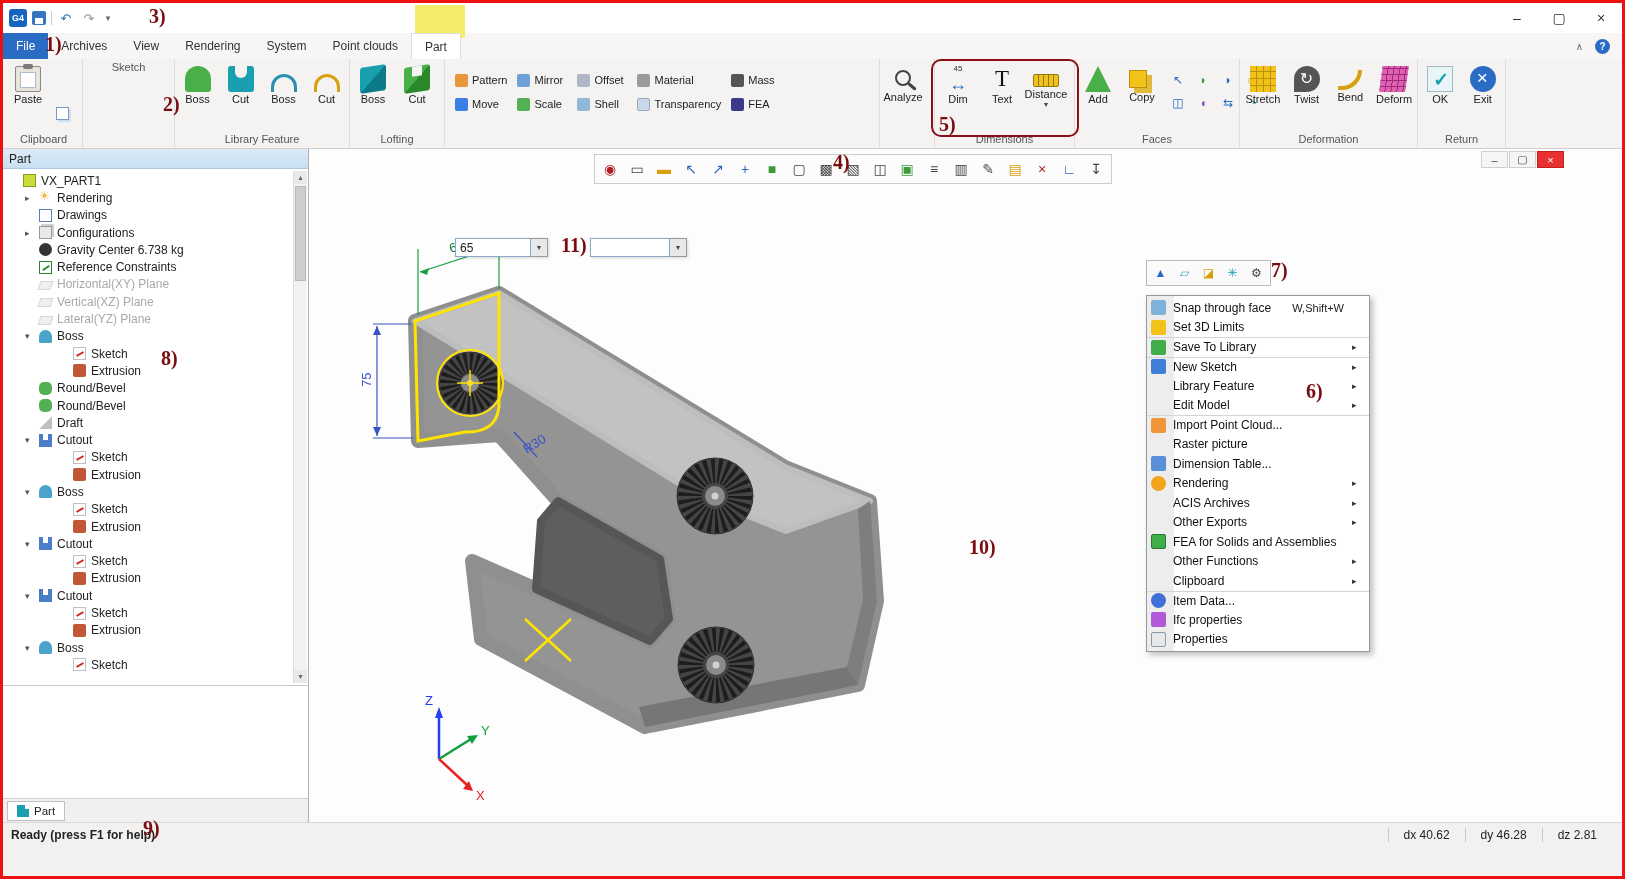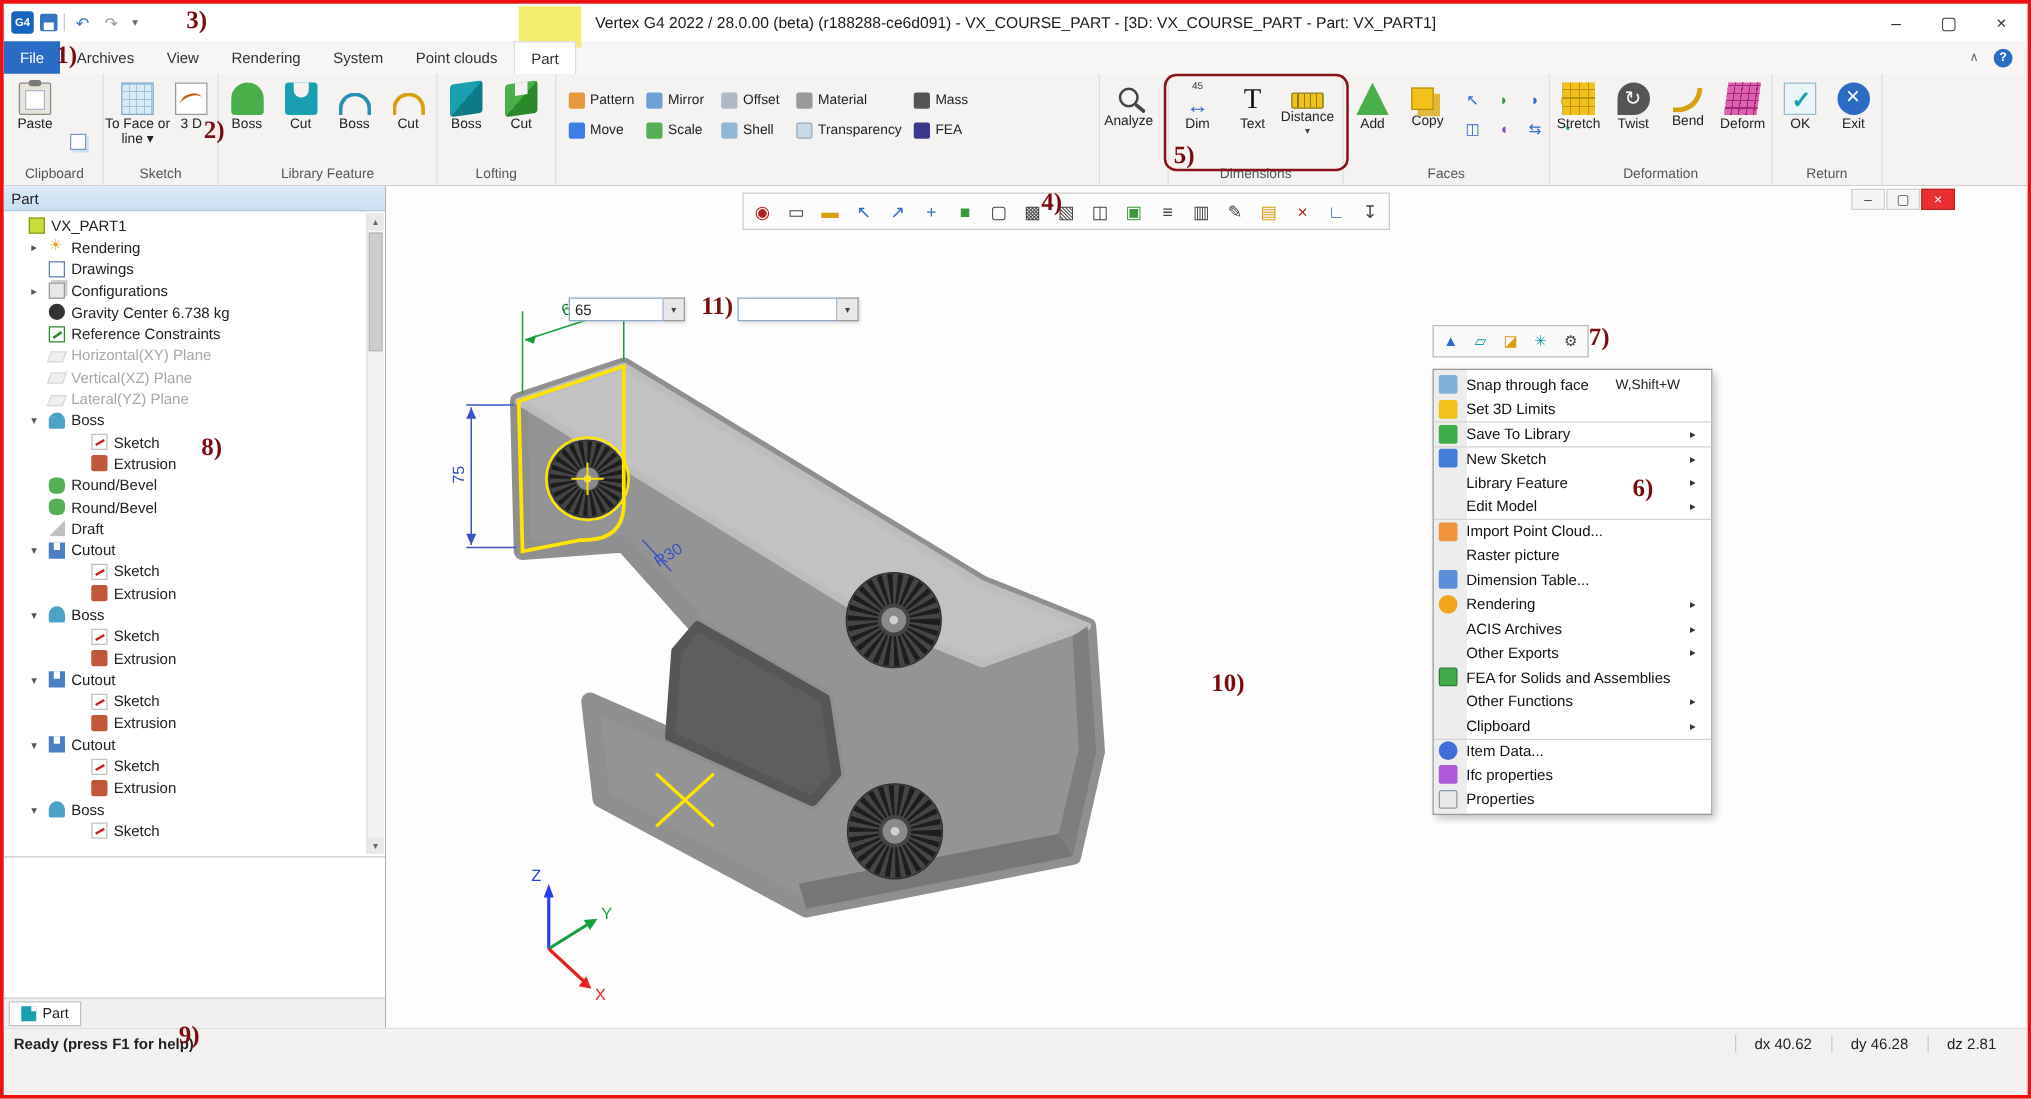--- a/index.html
+++ b/index.html
@@ -169,21 +169,20 @@
 
   <div class="titlebar">
     <div class="qat">
       <span class="logo">G4</span>
       <span class="saveic"></span>
       <span class="qsep"></span>
       <span class="qbtn">↶</span>
       <span class="qbtn gray">↷</span>
       <span class="qbtn tiny">▾</span>
     </div>
-    <div class="wtitle">Vertex G4 2022 / 28.0.00 (beta) (r188288-ce6d091) - VX_COURSE_PART - [3D: VX_COURSE_PART - Part: VX_PART1]</div>
     <div class="wctrl">
       <span>–</span>
       <span>▢</span>
       <span>×</span>
     </div>
   </div>
 
   <div class="menurow">
     <div class="tabs">
 
@@ -223,30 +222,20 @@
           <span class="blabel">Paste</span>
         </div>
         <div class="minibtn">
             <span class="ric-mini"></span>
           </div>
       </div>
       <div class="glabel">Clipboard</div>
     </div>
 
     <div class="rgroup g-sketch">
-      <div class="gbody">
-        <div class="bigbtn wide">
-          <span class="ric ric-toface"></span>
-          <span class="blabel">To Face or line ▾</span>
-        </div>
-        <div class="bigbtn narrow">
-          <span class="ric ric-3d"></span>
-          <span class="blabel">3 D</span>
-        </div>
-      </div>
       <div class="glabel">Sketch</div>
     </div>
 
     <div class="rgroup g-library">
       <div class="gbody">
 
       <div class="bigbtn">
             <span class="ric ric-boss-green"></span>
             <span class="blabel">Boss</span>
           </div>

